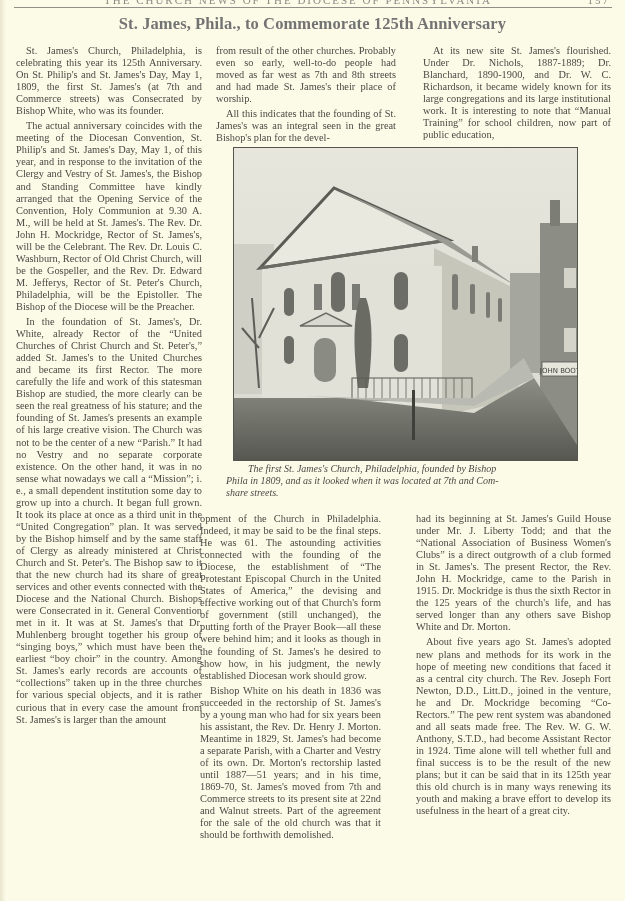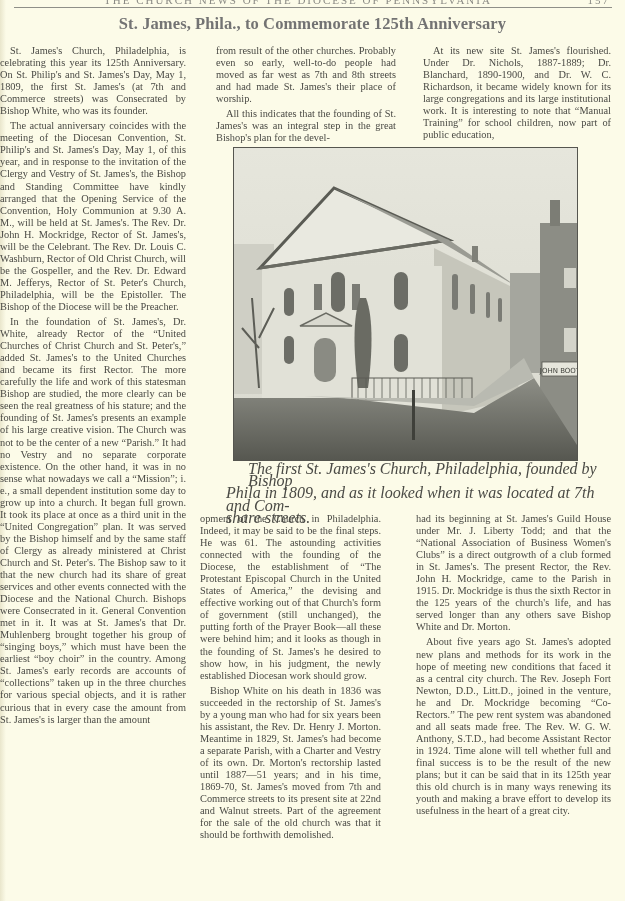--- a/index.html
+++ b/index.html
@@ -27,34 +27,34 @@
   .title {
     position: absolute; left: 0; top: 14px; width: 625px;
     text-align: center; font-weight: bold; font-size: 16.5px;
     color: #737373; letter-spacing: 0.1px;
   }
   .col {
     position: absolute; font-size: 10.35px; line-height: 12.05px;
     text-align: justify; hyphens: manual;
   }
   .col p { margin: 0 0 3px 0; text-indent: 10px; }
-  .col1 { left: 0; top: 45px; width: 186px; }
+  .col1 { left: 16px; top: 45px; width: 186px; }
   .col2a { left: 216px; top: 45px; width: 180px; }
   .col3a { left: 423px; top: 45px; width: 188px; }
   .col2b { left: 200px; top: 513px; width: 181px; }
   .col3b { left: 416px; top: 513px; width: 195px; }
   .p-cont { text-indent: 0 !important; }
   .photo {
     position: absolute; left: 233px; top: 147px; width: 345px; height: 314px;
     border: 1px solid #55554f; box-sizing: border-box; overflow: hidden;
     background: #dcdcd2;
   }
   .caption {
     position: absolute; left: 226px; top: 463px; width: 386px;
-    font-style: italic; font-size: 16px; line-height: 12.2px; color: #4a4a45;
+    font-style: italic; font-size: 10px; line-height: 12.2px; color: #4a4a45;
   }
   .caption span { display: block; }
   .caption .l1 { padding-left: 22px; }
 </style>
 </head>
 <body>
 
 <div class="left-shade"></div>
 
 <div class="running-head">
@@ -66,21 +66,21 @@
 <div class="title">St. James, Phila., to Commemorate 125th Anniversary</div>
 
 <div class="col col1">
   <p>St. James's Church, Philadelphia, is celebrating this year its 125th Anniversary. On St. Philip's and St. James's Day, May 1, 1809, the first St. James's (at 7th and Commerce streets) was Consecrated by Bishop White, who was its founder.</p>
   <p>The actual anniversary coincides with the meeting of the Diocesan Convention, St. Philip's and St. James's Day, May 1, of this year, and in response to the invitation of the Clergy and Vestry of St. James's, the Bishop and Standing Committee have kindly arranged that the Opening Service of the Convention, Holy Communion at 9.30 A. M., will be held at St. James's. The Rev. Dr. John H. Mockridge, Rector of St. James's, will be the Celebrant. The Rev. Dr. Louis C. Washburn, Rector of Old Christ Church, will be the Gospeller, and the Rev. Dr. Edward M. Jefferys, Rector of St. Peter's Church, Philadelphia, will be the Epistoller. The Bishop of the Diocese will be the Preacher.</p>
   <p>In the foundation of St. James's, Dr. White, already Rector of the “United Churches of Christ Church and St. Peter's,” added St. James's to the United Churches and became its first Rector. The more carefully the life and work of this statesman Bishop are studied, the more clearly can be seen the real greatness of his stature; and the founding of St. James's presents an example of his large creative vision. The Church was not to be the center of a new “Parish.” It had no Vestry and no separate corporate existence. On the other hand, it was in no sense what nowadays we call a “Mission”; i. e., a small dependent institution some day to grow up into a church. It began full grown. It took its place at once as a third unit in the “United Congregation” plan. It was served by the Bishop himself and by the same staff of Clergy as already ministered at Christ Church and St. Peter's. The Bishop saw to it that the new church had its share of great services and other events connected with the Diocese and the National Church. Bishops were Consecrated in it. General Convention met in it. It was at St. James's that Dr. Muhlenberg brought together his group of “singing boys,” which must have been the earliest “boy choir” in the country. Among St. James's early records are accounts of “collections” taken up in the three churches for various special objects, and it is rather curious that in every case the amount from St. James's is larger than the amount</p>
 </div>
 
 <div class="col col2a">
   <p class="p-cont">from result of the other churches. Probably even so early, well-to-do people had moved as far west as 7th and 8th streets and had made St. James's their place of worship.</p>
-  <p>All this indicates that the founding of St. James's was an integral step in the great Bishop's plan for the devel-</p>
+  <p>All this indicates that the founding of St. James's was an integral seen in the great Bishop's plan for the devel-</p>
 </div>
 
 <div class="col col3a">
   <p>At its new site St. James's flourished. Under Dr. Nichols, 1887-1889; Dr. Blanchard, 1890-1900, and Dr. W. C. Richardson, it became widely known for its large congregations and its large institutional work. It is interesting to note that “Manual Training” for school children, now part of public education,</p>
 </div>
 
 <div class="photo">
   <svg width="345" height="314" viewBox="0 0 345 314">
     <defs>
       <linearGradient id="sky" x1="0" y1="0" x2="0" y2="1">

